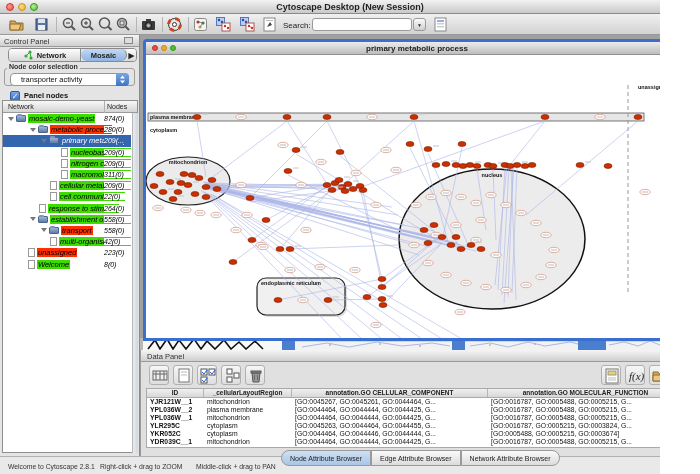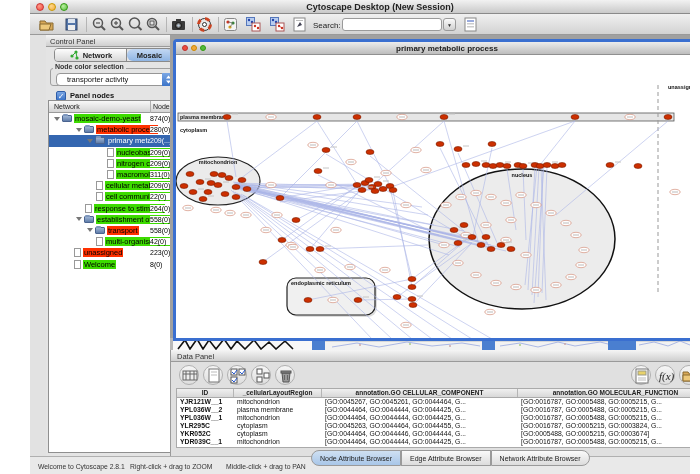--- a/index.html
+++ b/index.html
@@ -1,66 +1,66 @@
 <!DOCTYPE html>
 <html><head>
 <meta charset="utf-8">
 <style>
   * { margin:0; padding:0; box-sizing:border-box; }
   body { font-family:"Liberation Sans", sans-serif; }
-  #app { position:relative; width:660px; height:474px; background:#e2e2e2; overflow:hidden; font-family:"Liberation Sans", sans-serif;margin-left:30px; }
+  #app { position:relative; width:660px; height:474px; background:#e2e2e2; overflow:hidden; font-family:"Liberation Sans", sans-serif; }
   .abs { position:absolute; }
   .titlebar { left:0; top:0; width:700px; height:14px; background:linear-gradient(#f2f2f2,#c9c9c9); border-bottom:1px solid #8a8a8a; }
   .tl-dot { width:8px; height:8px; border-radius:50%; top:3px; }
   .title-text { width:100%; text-align:center; top:2px; font-size:9px; font-weight:bold; color:#222; }
   .toolbar { left:0; top:14px; width:700px; height:21px; background:linear-gradient(#f0f0f0,#d2d2d2); border-bottom:1px solid #9a9a9a; }
   .tb-sep { top:3px; width:1px; height:15px; background:#b5b5b5; }
   .tb-ic { top:2px; width:17px; height:17px; }
   .search-label { font-size:8px; color:#222; top:7px; }
   .search-field { top:4px; width:100px; height:13px; background:#fff; border:1px solid #9a9a9a; border-radius:3px; }
   .search-arrow { top:4px; width:13px; height:13px; background:linear-gradient(#fafafa,#d0d0d0); border:1px solid #9a9a9a; border-radius:3px; font-size:5px; text-align:center; line-height:12px; color:#333; }
-  .cp { left:16px; top:35px; width:140px; height:421px; background:#e4e4e4; border-right:1px solid #8a8a8a; }
+  .cp { left:0; top:35px; width:140px; height:421px; background:#e4e4e4; border-right:1px solid #8a8a8a; }
   .cp-header { left:0; top:0; width:139px; height:12px; background:linear-gradient(#f5f5f5,#cfcfcf); border-bottom:1px solid #9a9a9a; }
   .cp-title { left:4px; top:2px; font-size:7.5px; color:#333; }
   .float-ic { width:9px; height:7px; border:1px solid #888; background:#ddd; }
   .seg { top:13px; left:8px; height:14px; display:flex; border:1px solid #8a8a8a; border-radius:4px; overflow:hidden; width:129px; }
   .seg > div { font-size:7.5px; font-weight:bold; color:#222; display:flex; align-items:center; justify-content:center; }
   .seg-network { width:72px; background:linear-gradient(#fdfdfd,#d8d8d8); border-right:1px solid #8a8a8a; gap:3px;}
   .seg-mosaic { width:46px; background:linear-gradient(#c3d8f3,#8fb5e4); border-right:1px solid #8a8a8a;border-radius:6px; }
   .seg-arrow { width:9px; background:linear-gradient(#fdfdfd,#d8d8d8); font-size:5px; }
   .groupbox { left:4px; top:33px; width:131px; height:18px; border:1px solid #9f9f9f; border-radius:3px; }
   .group-label { left:7px; top:28px; font-size:7px; font-weight:bold; color:#333; background:#e4e4e4; padding:0 2px; }
   .dropdown { left:10px; top:38px; width:119px; height:13px; background:#fff; border:1px solid #969696; border-radius:4px; font-size:7.5px; color:#111; line-height:11px; padding-left:10px; }
   .dd-cap { right:-1px; top:-1px; width:13px; height:13px; background:linear-gradient(#7aa6e4,#3c74c8); border-radius:0 4px 4px 0; }
   .cb-row { left:10px; top:55px; height:11px; display:flex; align-items:center; gap:4px; }
   .cb-box { width:10px; height:10px; background:linear-gradient(#7aa6e4,#3c74c8); border:1px solid #2e5da8; border-radius:2px; color:#fff; font-size:8px; line-height:9px; text-align:center; }
   .cb-label { font-size:7.5px; font-weight:bold; color:#111; }
   .treebox { left:2px; top:65px; width:136px; height:353px; background:#fff; border:1px solid #8f8f8f; }
   .tree-header { left:0; top:0; width:134px; height:12px; background:linear-gradient(#f8f8f8,#d4d4d4); border-bottom:1px solid #9a9a9a; font-size:7px; color:#222; }
-  .tree-rows { left:0; top:12px; width:128px; }
+  .tree-rows { left:0; top:12px; width:128px;font-style:italic; }
   .trow { position:relative; width:100%; height:11.2px; display:flex; align-items:center; font-size:7.5px; white-space:nowrap; }
   .trow .lbl { padding:0 1px; overflow:hidden; }
   .trow .cnt { position:absolute; left:101px; width:27px; font-size:7px; text-align:left; background:#fff; }
   .trow.sel .cnt { background:#3466b0; color:#fff; }
   .tree-scroll { left:129px; top:12px; width:6px; height:340px; background:linear-gradient(90deg,#e9edf2,#cfd6e0); border-left:1px solid #b8b8b8; }
   .arrow-ic { display:inline-block; width:0; height:0; border-left:3px solid transparent; border-right:3px solid transparent; border-top:4px solid #777; margin-right:2px; flex:none; }
   .folder-ic { display:inline-block; width:10px; height:7px; background:linear-gradient(#9db4d4,#5f7ca8); border:1px solid #4a6490; border-radius:1px; margin-right:2px; flex:none; position:relative; }
   .folder-ic:before { content:""; position:absolute; left:0; top:-2px; width:5px; height:2px; background:#7e97bd; border-radius:1px 1px 0 0; }
   .file-ic { display:inline-block; width:7px; height:9px; background:#fff; border:1px solid #999; margin-right:2px; flex:none; }
   .mdi { left:140px; top:35px; width:560px; height:315px; background:#a0a0a0; overflow:hidden; }
   .frag-strip { left:0; top:303px; width:560px; height:12px; background:#b5b5b5; }
   .netwin { left:3px; top:4px; width:548px; height:302px; border:3px solid #3a6fd0; border-radius:4px 4px 0 0; background:#fff; }
   .net-titlebar { left:0; top:0; width:542px; height:13px; background:linear-gradient(#ececec,#bdbdbd); border-bottom:1px solid #909090; }
   .net-title { width:100%; text-align:center; top:2px; font-size:8px; font-weight:bold; color:#222; }
   .net-dot { width:6px; height:6px; border-radius:50%; top:3px; }
   .dp { left:140px; top:350px; width:560px; height:106px; background:#e0e0e0; border-left:1px solid #9a9a9a; }
   .dp-header { left:0; top:0; width:560px; height:12px; background:linear-gradient(#f5f5f5,#cfcfcf); border-bottom:1px solid #9a9a9a; }
   .dp-title { left:6px; top:2px; font-size:7.5px; color:#333; }
   .dp-toolbar { left:0; top:12px; width:560px; height:26px; }
-  .dp-ic { top:3px; width:20px; height:20px; border:1px solid #b0b0b0; border-radius:10px; background:linear-gradient(#f6f6f6,#dedede); }
+  .dp-ic { top:3px; width:20px; height:20px; border:1px solid #b0b0b0; border-radius:3px; background:linear-gradient(#f6f6f6,#dedede); }
   .dtable { left:5px; top:38px; width:539px; height:60px; background:#fff; border:1px solid #aaa; }
   .dt-header { display:flex; height:9px; background:linear-gradient(#f0f0f0,#d8d8d8); border-bottom:1px solid #aaa; font-size:6.5px; font-weight:bold; color:#222; }
   .dt-header > div { border-right:1px solid #b5b5b5; text-align:center; overflow:hidden; white-space:nowrap; }
   .dt-row { display:flex; height:8px; font-size:6.8px; color:#111; }
   .dt-row > div { overflow:hidden; white-space:nowrap; padding-left:3px; }
   .c0 { width:57px; font-weight:bold; } .c1 { width:88px; } .c2 { width:196px; } .c3 { width:196px; }
   .dp-scroll { left:544px; top:38px; width:9px; height:60px; background:#eee; border:1px solid #aaa; }
   .dp-thumb { left:1px; top:2px; width:6px; height:13px; background:linear-gradient(90deg,#9cc0ee,#5a8fd8); border-radius:3px; }
   .btabs { left:281px; top:450px; height:16px; display:flex; z-index:5; }
   .btab { font-size:7px; color:#222; border:1px solid #9a9a9a; padding:0 8px; display:flex; align-items:center; background:linear-gradient(#fafafa,#dcdcdc); }

